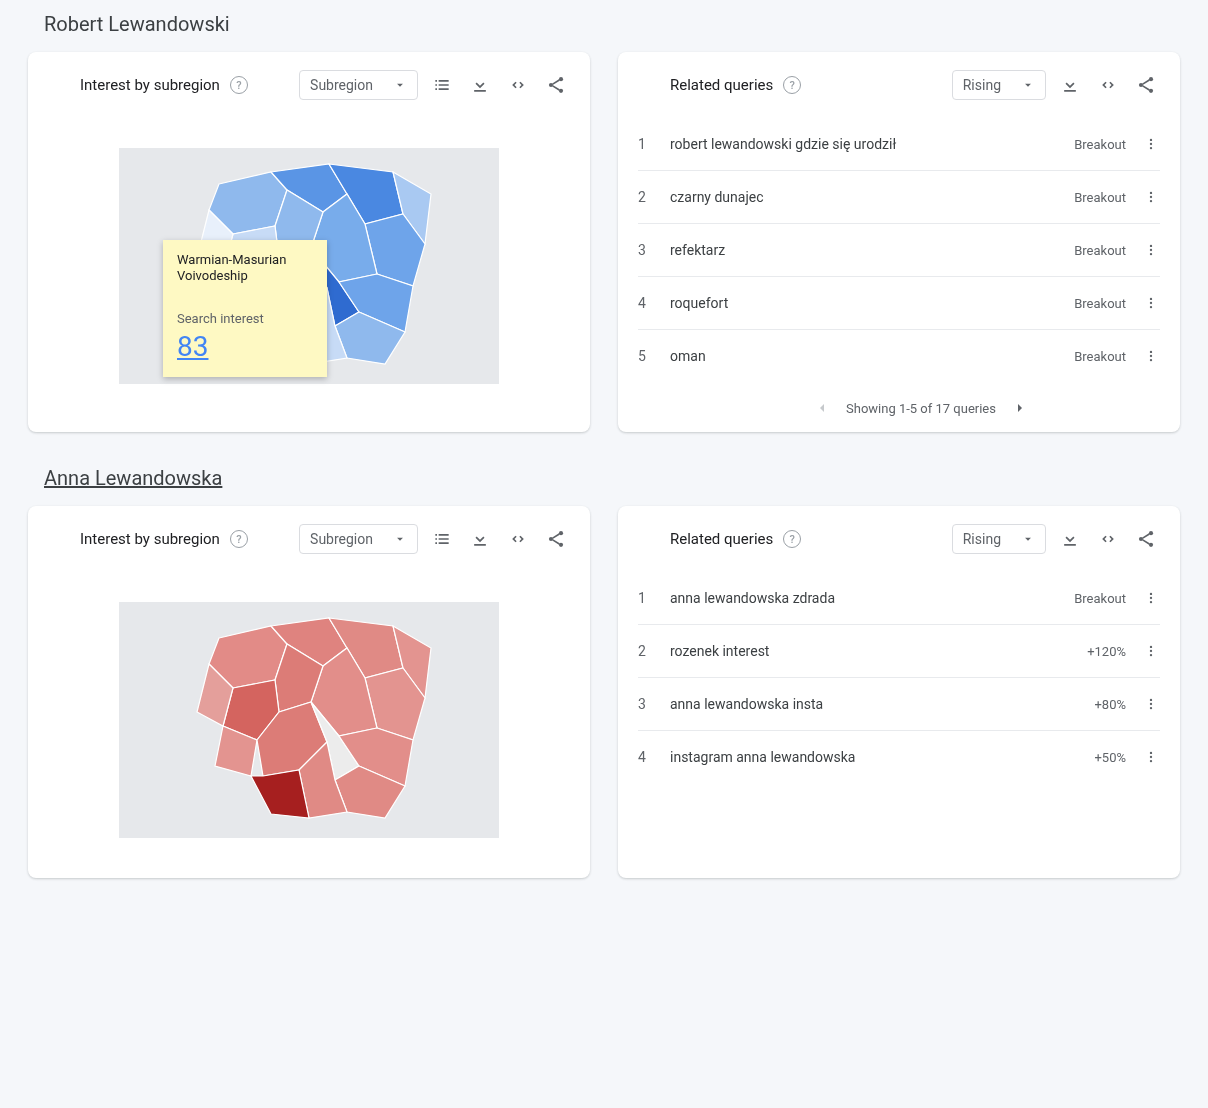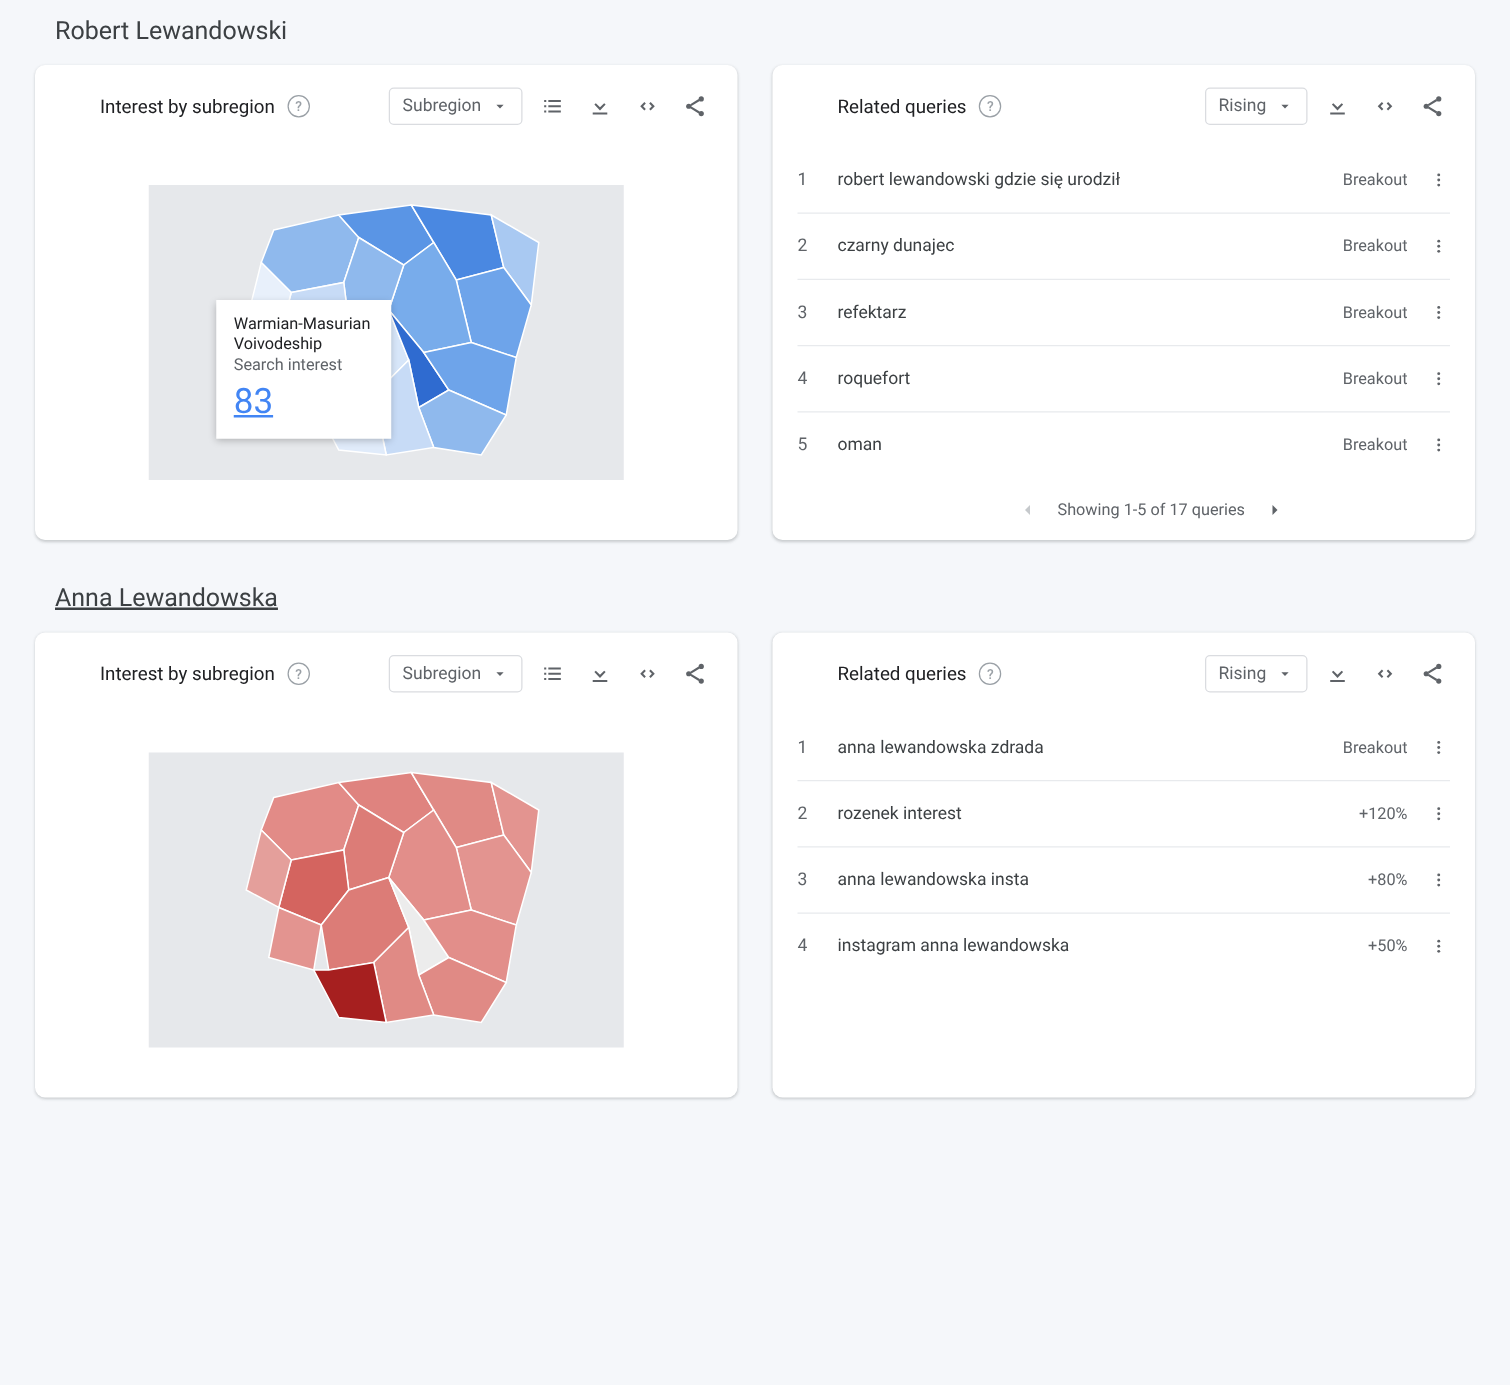--- a/index.html
+++ b/index.html
@@ -55,21 +55,21 @@
   .spacer { flex: 1; }
   .dd {
     display: inline-flex;
     align-items: center;
     border: 1px solid #dadce0;
     border-radius: 4px;
     padding: 6px 10px;
     font-size: 14px;
     color: #5f6368;
     cursor: pointer;
-    gap: 8px;
+    gap: 20px;
   }
   .icon-btn {
     width: 28px; height: 28px;
     display: inline-flex;
     align-items: center;
     justify-content: center;
     color: #5f6368;
     cursor: pointer;
   }
   .icon-btn svg { width: 20px; height: 20px; }
@@ -89,29 +89,29 @@
     position: relative;
     display:flex;
     align-items:center;
     justify-content:center;
   }
   .map-box svg { display:block; }
 
   .tooltip {
     position: absolute;
     top: 92px;
-    left: 54px;
-    width: 140px;
-    background: #ffffff;
+    left: 44px;
+    width: 164px;
+    background: #fef9c3;
     box-shadow: 0 2px 6px rgba(0,0,0,.25);
     padding: 12px 14px 14px 14px;
     font-size: 13px;
   }
   .tooltip .tt-title { color:#202124; font-size:13px; line-height:1.25; }
-  .tooltip .tt-label { color:#5f6368; margin-top:0; font-size:13px; }
+  .tooltip .tt-label { color:#5f6368; margin-top:26px; font-size:13px; }
   .tooltip .tt-value { color:#4285f4; font-size:28px; margin-top:4px; font-weight:400;text-decoration:underline; }
 
   
   .queries {
     padding: 0 20px;
   }
   .q-row {
     display:flex;
     align-items:center;
     border-bottom: 1px solid #e8eaed;

